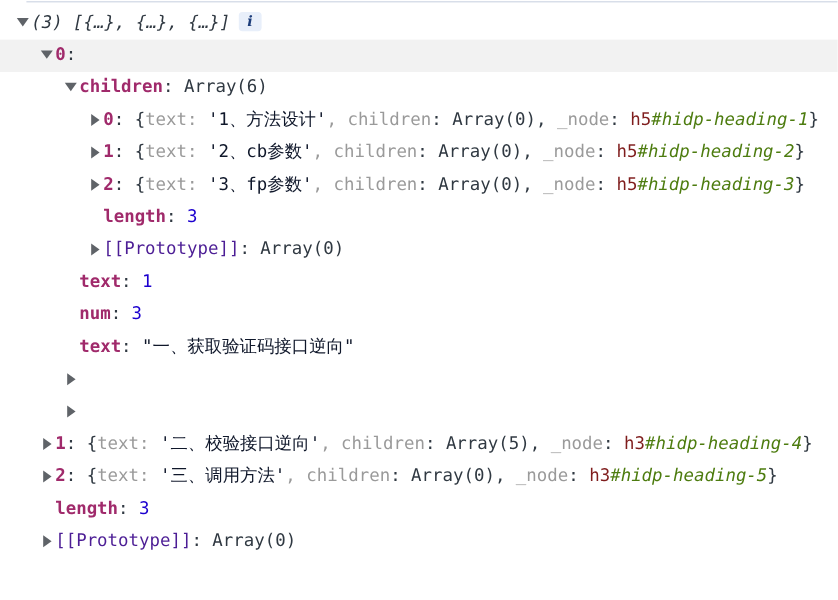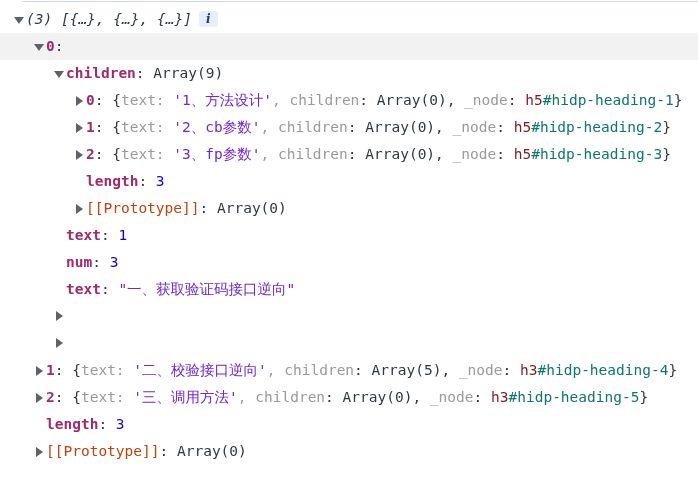--- a/index.html
+++ b/index.html
@@ -81,28 +81,28 @@
   
   .ind0 { padding-left: 12px; }
   .ind1 { padding-left: 32px; }
   .ind2 { padding-left: 52px; }
   .ind3 { padding-left: 72px; }
 
   
   .k-key      { color: #a02a6b; font-weight: bold; }
   .k-key-u    { color: #a02a6b; font-weight: bold; text-decoration: underline; }
   .k-idx      { color: #a02a6b; font-weight: bold; }
-  .k-proto    { color: #c2410c; }
+  .k-proto    { color: #4c1d95; }
   .k-punct    { color: #303942; }
   .k-dim      { color: #9a9a9a; }
-  .k-str      { color: #6d28d9; }
+  .k-str      { color: #0f172a; }
   .k-num      { color: #1c00cf; }
   .k-plain    { color: #303942; }
   .k-node-tag { color: #7f1d1d; }
-  .k-node-id  { color: #0f766e; }
+  .k-node-id  { color: #4d7c0f; font-style: italic; }
   .k-preview  { color: #303942; font-style: italic; }
 
   .info-badge {
     display: inline-block;
     background: #e8effa;
     color: #1c3d7a;
     border-radius: 3px;
     font-style: italic;
     font-weight: bold;
     font-size: 12px;
@@ -118,21 +118,21 @@
   }
 </style>
 </head>
 <body>
 
 <div id="console-tree">
   <div class="top-rule"></div>
   <div id="rows-host">
       <div class="row ind0"><span class="twisty"><span class="tri open"></span></span><span><span class="k-preview">(3) [{…}, {…}, {…}]</span></span><span class="info-badge">i</span></div>
       <div class="row ind1 highlight"><span class="twisty"><span class="tri open"></span></span><span><span class="k-idx">0</span><span class="k-punct">:</span></span></div>
-      <div class="row ind2"><span class="twisty"><span class="tri open"></span></span><span><span class="k-key">children</span><span class="k-punct">: </span><span class="k-plain">Array(9)</span></span></div>
+      <div class="row ind2"><span class="twisty"><span class="tri open"></span></span><span><span class="k-key">children</span><span class="k-punct">: </span><span class="k-plain">Array(6)</span></span></div>
       <div class="row ind3"><span class="twisty"><span class="tri closed"></span></span><span><span class="k-idx">0</span><span class="k-punct">: </span><span class="k-plain">{</span><span class="k-dim">text</span><span class="k-dim">: </span><span class="k-str">'1、方法设计'</span><span class="k-dim">, </span><span class="k-dim">children</span><span class="k-plain">: </span><span class="k-plain">Array(0)</span><span class="k-plain">, </span><span class="k-dim">_node</span><span class="k-plain">: </span><span class="k-node-tag">h5</span><span class="k-node-id">#hidp-heading-1</span><span class="k-plain">}</span></span></div>
       <div class="row ind3"><span class="twisty"><span class="tri closed"></span></span><span><span class="k-idx">1</span><span class="k-punct">: </span><span class="k-plain">{</span><span class="k-dim">text</span><span class="k-dim">: </span><span class="k-str">'2、cb参数'</span><span class="k-dim">, </span><span class="k-dim">children</span><span class="k-plain">: </span><span class="k-plain">Array(0)</span><span class="k-plain">, </span><span class="k-dim">_node</span><span class="k-plain">: </span><span class="k-node-tag">h5</span><span class="k-node-id">#hidp-heading-2</span><span class="k-plain">}</span></span></div>
       <div class="row ind3"><span class="twisty"><span class="tri closed"></span></span><span><span class="k-idx">2</span><span class="k-punct">: </span><span class="k-plain">{</span><span class="k-dim">text</span><span class="k-dim">: </span><span class="k-str">'3、fp参数'</span><span class="k-dim">, </span><span class="k-dim">children</span><span class="k-plain">: </span><span class="k-plain">Array(0)</span><span class="k-plain">, </span><span class="k-dim">_node</span><span class="k-plain">: </span><span class="k-node-tag">h5</span><span class="k-node-id">#hidp-heading-3</span><span class="k-plain">}</span></span></div>
       <div class="row ind3"><span class="twisty spacer"> </span><span><span class="k-key">length</span><span class="k-punct">: </span><span class="k-num">3</span></span></div>
       <div class="row ind3"><span class="twisty"><span class="tri closed"></span></span><span><span class="k-proto">[[Prototype]]</span><span class="k-punct">: </span><span class="k-plain">Array(0)</span></span></div>
       <div class="row ind2"><span class="twisty spacer"> </span><span><span class="k-key">text</span><span class="k-punct">: </span><span class="k-num">1</span></span></div>
       <div class="row ind2"><span class="twisty spacer"> </span><span><span class="k-key">num</span><span class="k-punct">: </span><span class="k-num">3</span></span></div>
       <div class="row ind2"><span class="twisty spacer"> </span><span><span class="k-key">text</span><span class="k-punct">: </span><span class="k-str">"一、获取验证码接口逆向"</span></span></div>
       <div class="row ind2"><span class="twisty"><span class="tri closed"></span></span></div>
       <div class="row ind2"><span class="twisty"><span class="tri closed"></span></span></div>

